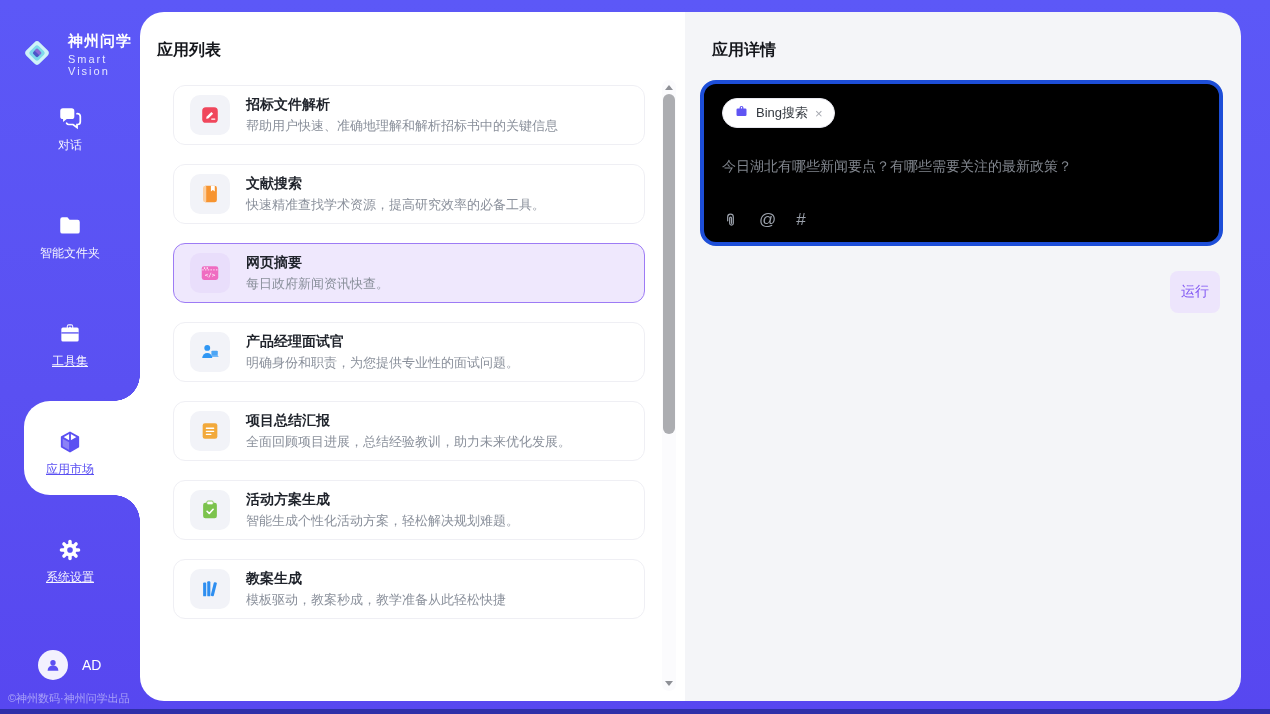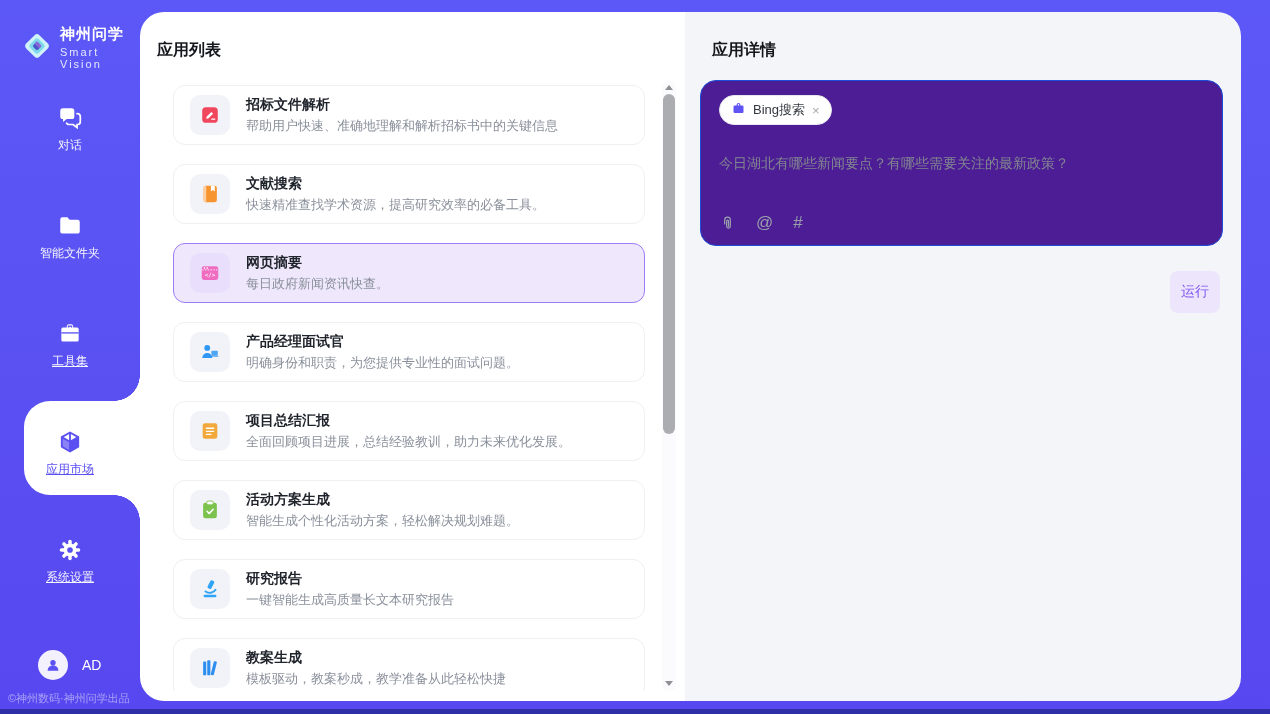--- a/index.html
+++ b/index.html
@@ -6,21 +6,21 @@
   html,body { width:1270px; height:714px; overflow:hidden; }
   body {
     font-family:"Liberation Sans","DejaVu Sans",sans-serif;
     background:linear-gradient(180deg,#5C58F7 0%,#5A50F2 55%,#5747F0 100%);
     position:relative; color:#222;
   }
   .bottom-strip { position:absolute; left:0; right:0; bottom:0; height:5px; background:#2F2FA8; z-index:5; }
 
   
   .sidebar { position:absolute; left:0; top:0; bottom:0; width:140px; z-index:2; }
-  .logo { position:absolute; left:22px; top:25px; display:flex; align-items:center; gap:8px; }
+  .logo { position:absolute; left:22px; top:32px; display:flex; align-items:center; gap:16px; }
   .logo-text .name { color:#fff; font-size:15px; font-weight:700; letter-spacing:1px; }
   .logo-text .sub { color:#E4E6FF; font-size:11px; letter-spacing:2px; margin-top:2px; }
   .nav { position:absolute; left:0; right:0; top:104px; }
   .nav-item { position:relative; height:56px; margin-bottom:52px; display:flex; flex-direction:column; align-items:center; justify-content:flex-start; cursor:pointer; }
   .nav-item .icon { position:relative; z-index:1; height:28px; display:flex; align-items:center; }
   .nav-label { position:relative; z-index:1; margin-top:5px; font-size:12px; color:rgba(255,255,255,.95);font-family:Liberation Mono, monospace; }
   .nav-label.u { text-decoration:underline; }
   .nav-item.active .nav-label { color:#5B50F2; }
   .bump { position:absolute; left:24px; right:0; top:-27px; bottom:-11px; background:#fff; border-radius:26px 0 0 26px; }
   .bump::before { content:""; position:absolute; right:0; top:-26px; width:26px; height:26px;
@@ -50,22 +50,22 @@
   .app-icon { display:flex; }
   .card-title { font-size:14px; font-weight:700; color:#1F232B; line-height:1.35; }
   .card-desc { font-size:13px; color:#8A909B; margin-top:3px; white-space:nowrap; }
   .scrollbar { position:absolute; right:9px; top:68px; bottom:10px; width:14px; background:#FBFBFD; border-radius:7px; }
   .sb-arrow { position:absolute; left:3px; width:0; height:0; border-left:4px solid transparent; border-right:4px solid transparent; }
   .sb-up { top:5px; border-bottom:5px solid #8E9096; }
   .sb-down { bottom:5px; border-top:5px solid #8E9096; }
   .sb-thumb { position:absolute; left:1px; top:14px; width:12px; height:340px; background:#ACADB1; border-radius:6px; }
 
   
-  .composer { position:absolute; left:15px; top:68px; right:18px; height:166px; background:#4c1d95;
-    border:1px solid #1d4ed8; border-radius:16px; padding:14px 18px; }
+  .composer { position:absolute; left:15px; top:68px; right:18px; height:166px; background:#000000;
+    border:4px solid #1d4ed8; border-radius:16px; padding:14px 18px; }
   .chip { display:inline-flex; align-items:center; gap:7px; height:30px; padding:0 11px;
     border:1px solid #E7E7EE; border-radius:16px; background:#fff; cursor:pointer; }
   .chip-label { font-size:13px; color:#33383F; }
   .chip-close { font-size:13px; color:#A6A9B0; cursor:pointer; line-height:1; }
   .query { margin-top:30px; font-size:14px; color:#82878F; }
   .composer-toolbar { position:absolute; left:18px; bottom:12px; display:flex; align-items:center; gap:20px; }
   .tb-icon { color:#9BA1AB; font-size:16px; display:flex; align-items:center; cursor:pointer; }
   .run-btn { position:absolute; right:21px; top:259px; width:50px; height:42px; border:none;
     background:#EDE5FC; color:#8157F3; font-size:14px; border-radius:8px; cursor:pointer;
     font-family:inherit; }
@@ -259,35 +259,20 @@
                 </svg>
               </span>
     </span>
     <div class="card-text">
       <div class="card-title">活动方案生成</div>
       <div class="card-desc">智能生成个性化活动方案，轻松解决规划难题。</div>
     </div>
   </div>
   <div class="card ">
     <span class="icon-wrap">
-      <span class="app-icon" style="color:#2FA3F7">
-                <svg viewBox="0 0 24 24" width="22" height="22" fill="currentColor">
-                  <rect x="10.8" y="2.5" width="4.6" height="9.5" rx="1.6" transform="rotate(28 13 7)"></rect>
-                  <path d="M7 13.4a7 7 0 0 0 10.6-1.6l1.8 1a9 9 0 0 1-13.6 2.2z"></path>
-                  <rect x="5" y="18.4" width="14" height="2.6" rx="1.3"></rect>
-                </svg>
-              </span>
-    </span>
-    <div class="card-text">
-      <div class="card-title">研究报告</div>
-      <div class="card-desc">一键智能生成高质量长文本研究报告</div>
-    </div>
-  </div>
-  <div class="card ">
-    <span class="icon-wrap">
       <span class="app-icon" style="color:#2E8EF0">
                 <svg viewBox="0 0 24 24" width="22" height="22" fill="currentColor">
                   <rect x="4.5" y="5" width="3.4" height="15" rx="1"></rect>
                   <rect x="9" y="3.5" width="3.4" height="16.5" rx="1"></rect>
                   <rect x="14.5" y="4.5" width="3.4" height="15.5" rx="1" transform="rotate(14 16.2 12.2)"></rect>
                 </svg>
               </span>
     </span>
     <div class="card-text">
       <div class="card-title">教案生成</div>

